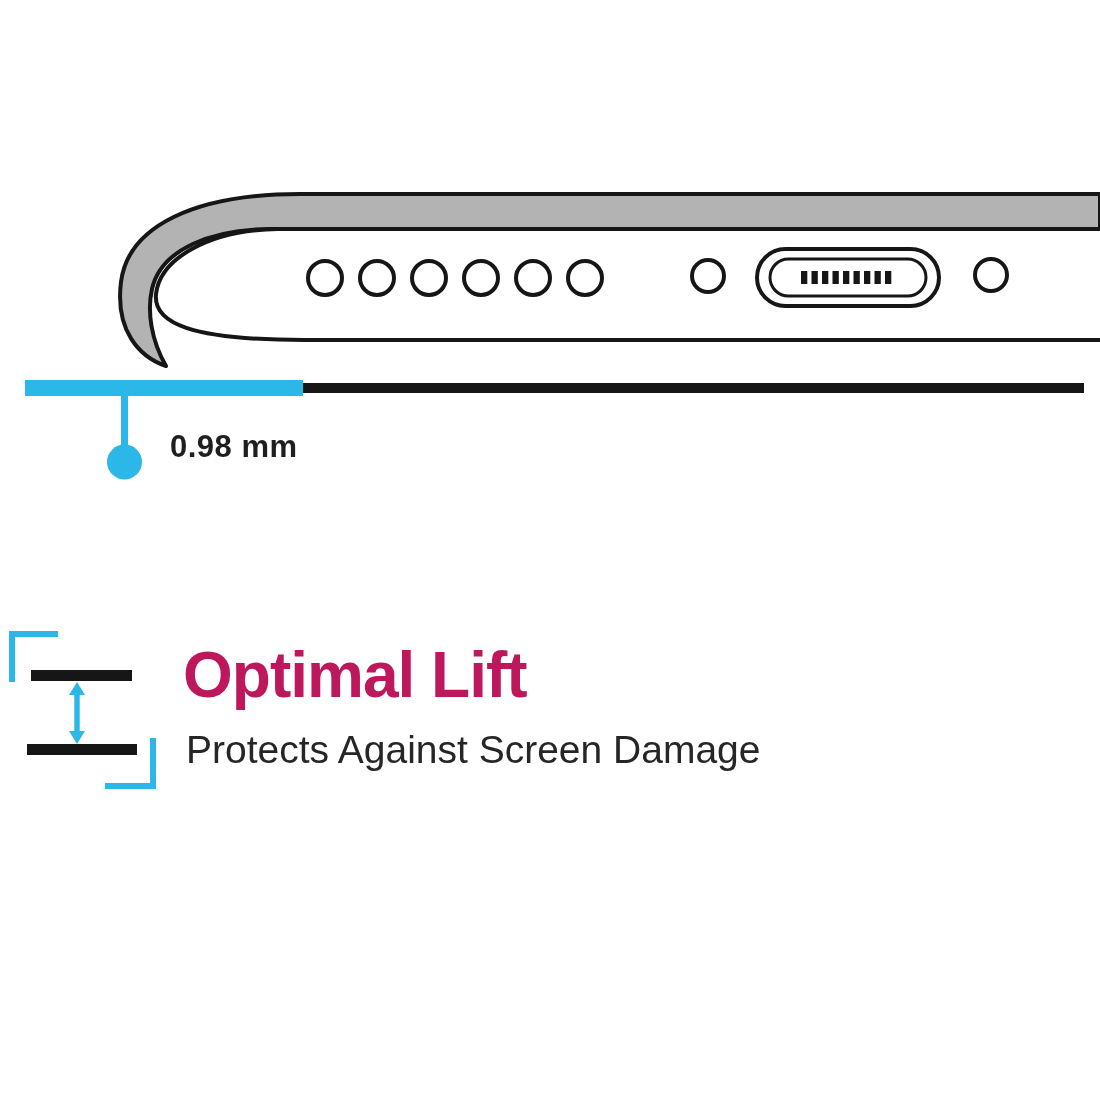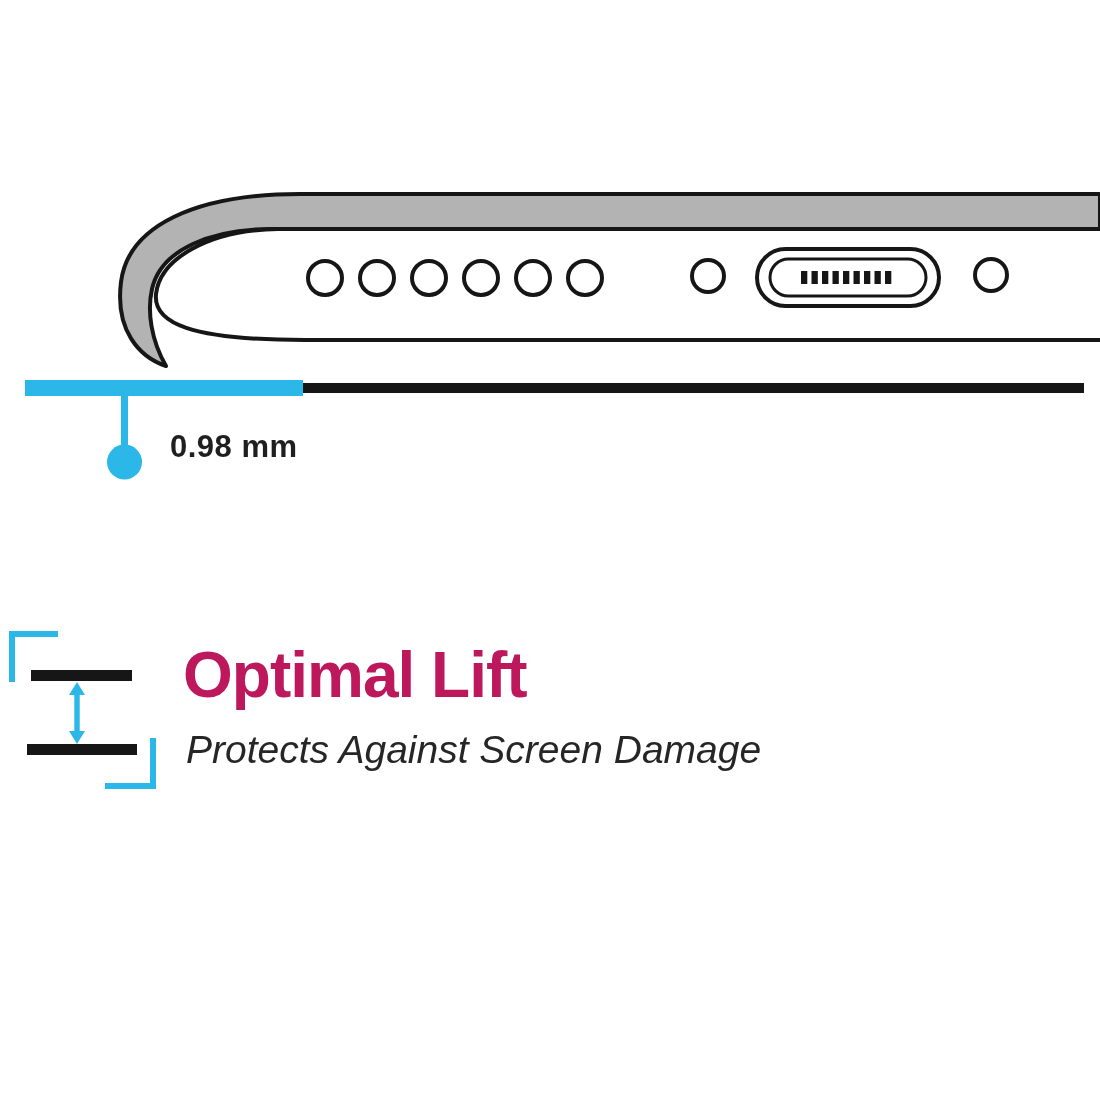--- a/index.html
+++ b/index.html
@@ -35,21 +35,20 @@
     letter-spacing: -1px;
     white-space: nowrap;
   }
   #feature-subtitle {
     left: 186px;
     top: 728px;
     font-size: 39px;
     font-weight: normal;
     color: #262626;
     white-space: nowrap;
-    font-style: italic;
   }
 </style>
 </head>
 <body>
 
 <svg class="abs" style="left:0; top:0;" width="1100" height="500" viewBox="0 0 1100 500">
 
   <path d="M1100,194 L300,194
            C195,194 128,226 121,282
            C115,330 139,357 166,366

